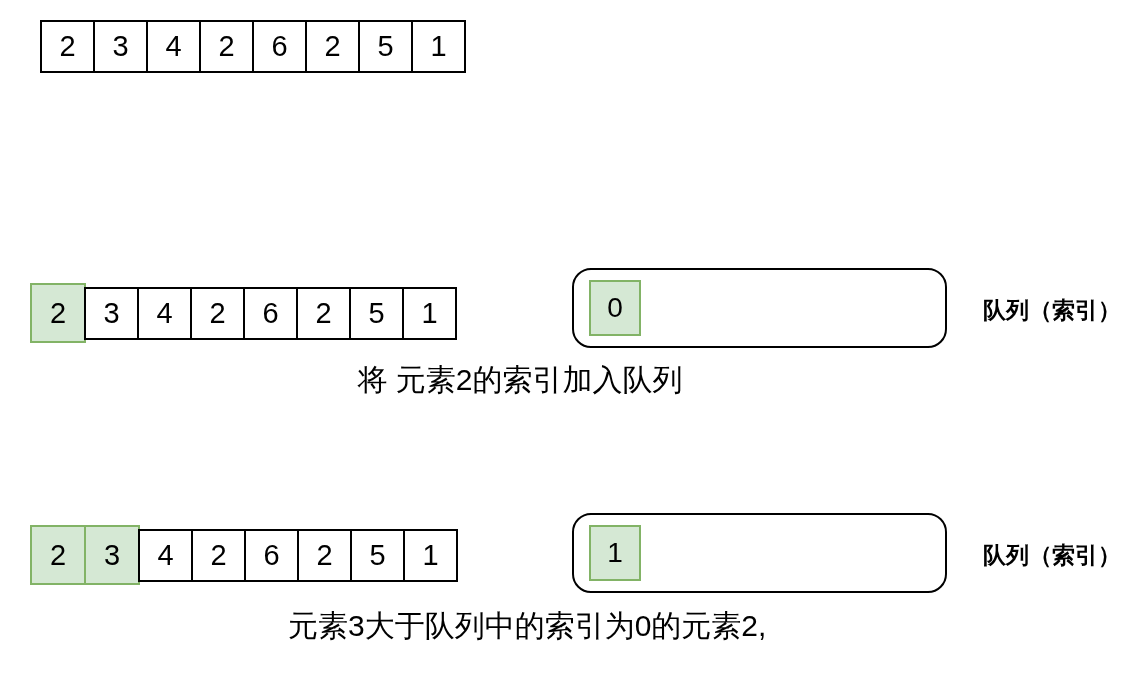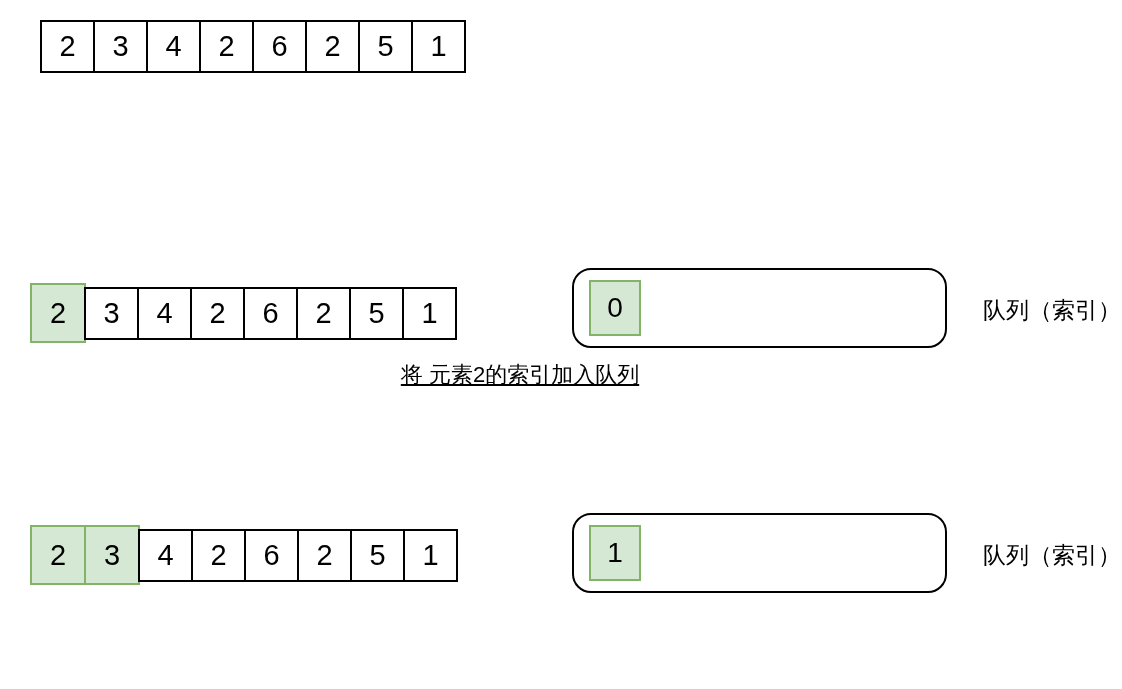--- a/index.html
+++ b/index.html
@@ -53,28 +53,28 @@
     background: #d5e8d4;
     display: flex; align-items: center; justify-content: center;
     font-size: 28px;
   }
 
   .queue-label {
     position: absolute;
     left: 983px;
     font-size: 23px;
     white-space: nowrap;
+    font-weight: bold;
   }
 
   .caption {
     position: absolute;
-    font-size: 22px;
+    font-size: 30px;
     text-align: center;
     white-space: nowrap;
-    text-decoration: underline;
   }
 </style>
 </head>
 <body>
 
 <div class="array-row" style="left:40px; top:20px;">
   <div class="cell">2</div>
   <div class="cell">3</div>
   <div class="cell">4</div>
   <div class="cell">2</div>
@@ -112,13 +112,14 @@
   <div class="cell">5</div>
   <div class="cell">1</div>
 </div>
 
 <div class="queue" style="top:513px;">
   <div class="queue-item">1</div>
 </div>
 <div class="queue-label" style="top:540px;">队列（索引）</div>
 
 <div class="caption" style="left:288px; top:612px; width:400px; line-height:27px;">
+  <div>元素3大于队列中的索引为0的元素2,</div>
 </div>
 
 </body></html>

